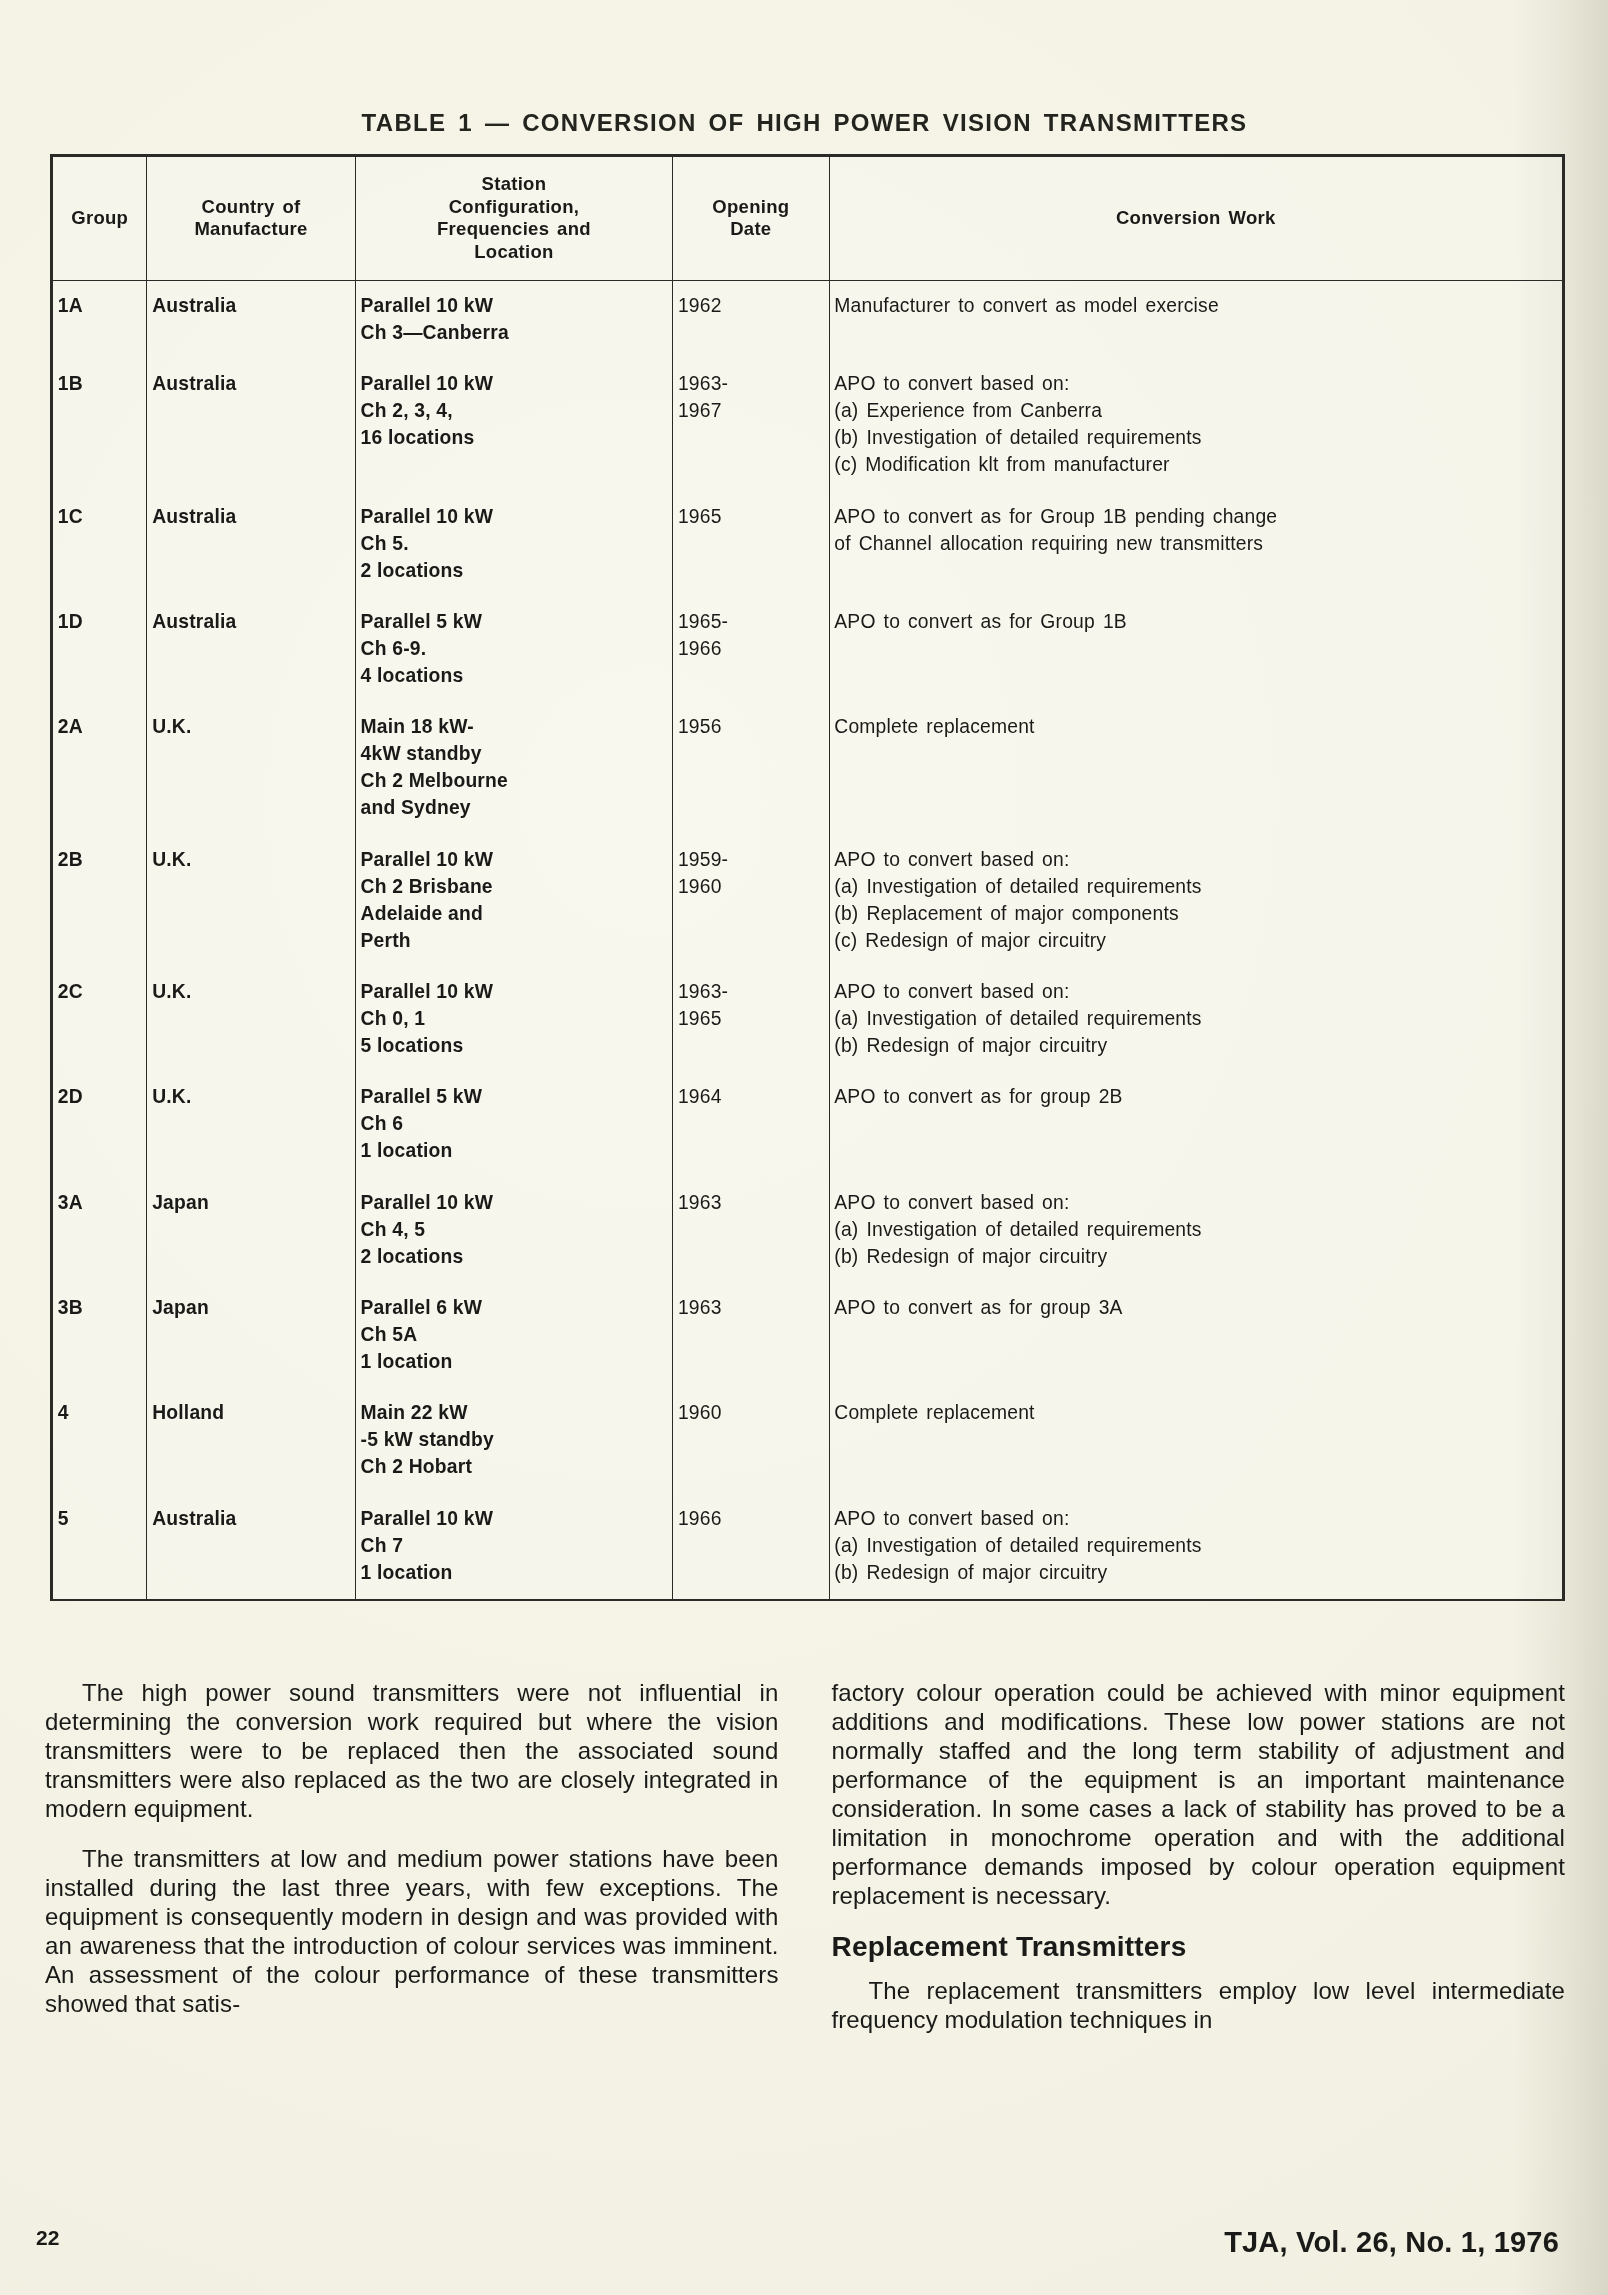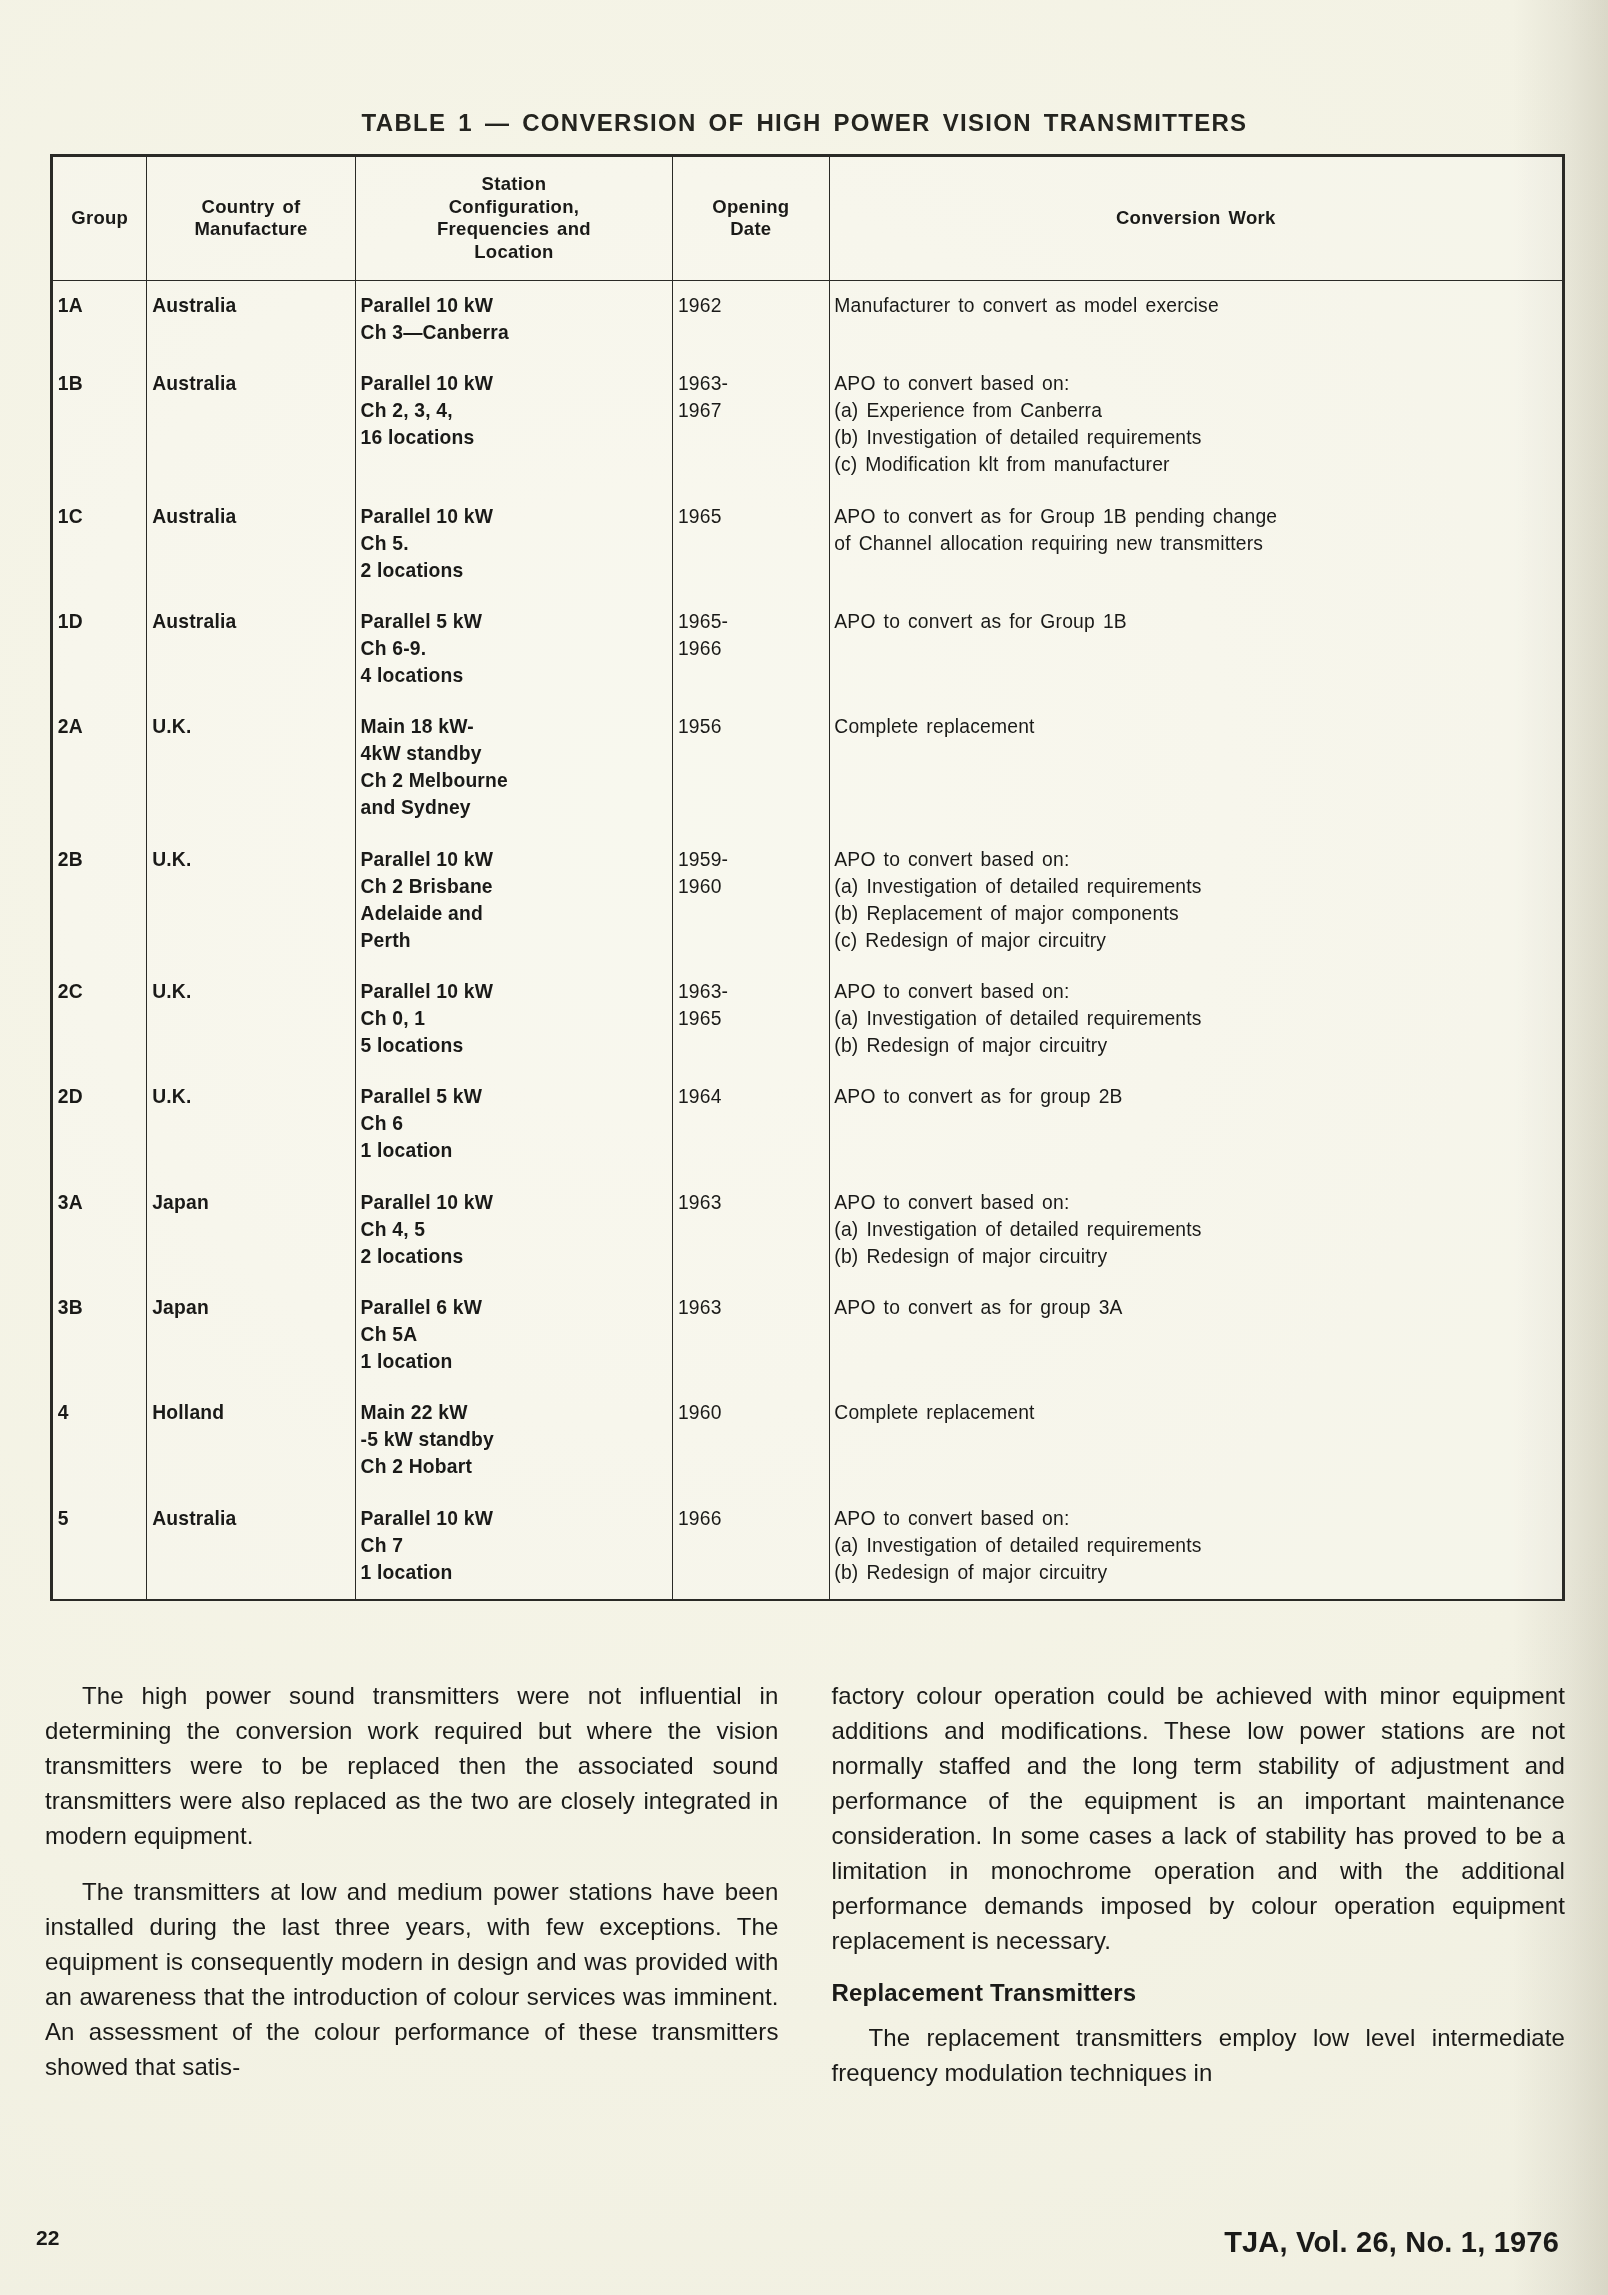--- a/index.html
+++ b/index.html
@@ -88,30 +88,30 @@
   .body-cols{
     position:absolute;
     left:45px;top:1678px;width:1520px;
     display:flex;
     gap:53px;
   }
   .col{width:734px;}
   .col p{
     margin:0 0 21px 0;
     font-size:24px;
-    line-height:35px;
+    line-height:29px;
     text-align:justify;
     text-justify:inter-word;
     letter-spacing:0.1px;
     font-stretch:condensed;
   }
   .col p.indent{text-indent:37px;}
   .col h3{
     margin:4.8px 0 13px 0;
-    font-size:24px;
+    font-size:28px;
     font-weight:bold;
     letter-spacing:0.2px;
   }
 
   
   .folio{
     position:absolute;left:36px;top:2226px;
     font-size:21px;font-weight:bold;
   }
   .journal-ref{

